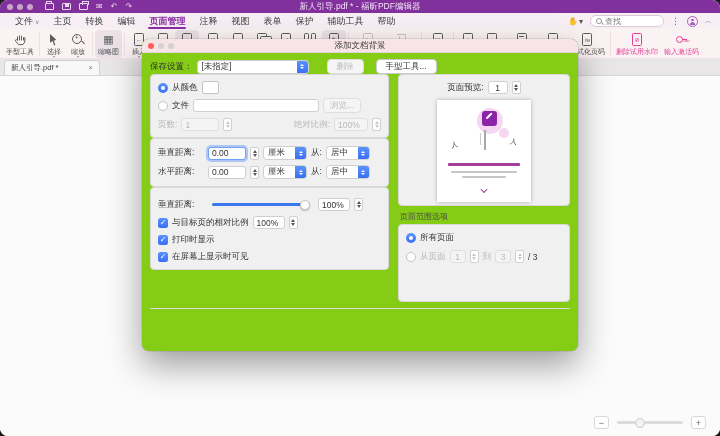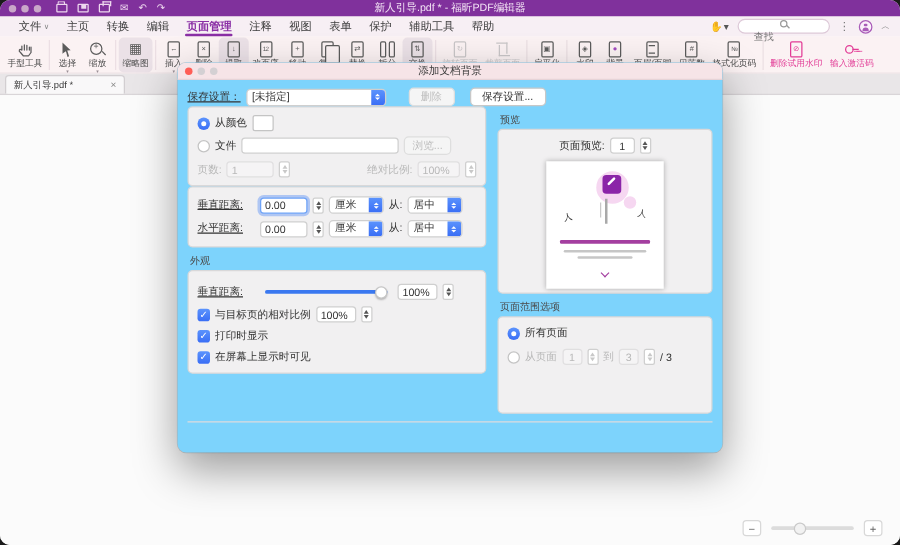--- a/index.html
+++ b/index.html
@@ -22,21 +22,21 @@
 
   
   #menubar { height:16px; background:#f7eff4; display:flex; align-items:center; padding:0 8px; }
   .mitem { font-size:9px; color:#3c3c3c; padding:0 7px; height:16px; display:flex; align-items:center; position:relative; white-space:nowrap; }
   .mitem .mcaret { font-size:6px; color:#888; margin-left:2px; }
   .mitem.active { color:#8a2fa5; font-weight:bold; }
   .mitem.active::after { content:""; position:absolute; left:6px; right:6px; bottom:0; height:2px; background:#8a2fa5; border-radius:1px; }
   #menubar-right { margin-left:auto; display:flex; align-items:center; gap:7px; }
   .mini-hand { font-size:8px; color:#555; display:flex; align-items:center; gap:1px; }
   .searchbox { display:flex; align-items:center; gap:3px; width:74px; height:12px; background:#fff;
-               border:1px solid #ddc9d8; border-radius:7px; padding:0 5px;flex-direction:column; }
+               border:1px solid #ddc9d8; border-radius:7px; padding:0 5px; }
   .mag { position:relative; width:6px; height:6px; flex:0 0 auto; }
   .mag::before { content:""; position:absolute; top:0; left:0; width:4px; height:4px; border:1px solid #999; border-radius:50%; }
   .mag::after { content:""; position:absolute; left:4.5px; top:4.5px; width:3px; height:1px; background:#999; transform:rotate(45deg); }
   .searchbox input { border:none; outline:none; width:48px; font-size:8px; color:#666; background:transparent; font-family:inherit; }
   .kebab { font-size:9px; color:#777; letter-spacing:0; }
   .avatar { width:11px; height:11px; border-radius:50%; border:1px solid #a95cb8; position:relative; background:#fbeffb; }
   .avatar::before { content:""; position:absolute; top:2px; left:3.2px; width:2.6px; height:2.6px; border-radius:50%; background:#a95cb8; }
   .avatar::after { content:""; position:absolute; bottom:1px; left:1.8px; width:5.6px; height:3px; border-radius:3px 3px 0 0; background:#a95cb8; }
   .chev-up { font-size:7px; color:#888; }
 
@@ -89,31 +89,31 @@
   
   #docarea { position:absolute; top:77px; left:0; right:0; bottom:0; background:#fbfbfb; }
   #zoomctl { position:absolute; right:14px; bottom:7px; display:flex; align-items:center; gap:8px; }
   .zbtn { width:15px; height:13px; background:#fff; border:1px solid #d8d8d8; border-radius:3px;
           font-size:9px; color:#666; display:flex; align-items:center; justify-content:center; line-height:0; }
   .ztrack { position:relative; width:66px; height:3px; background:#dcdcdc; border-radius:2px; }
   .zknob { position:absolute; left:18px; top:50%; transform:translateY(-50%); width:10px; height:10px;
            background:#f2f2f2; border:1px solid #c9c9c9; border-radius:50%; }
 
   
-  #dialog { position:absolute; left:142px; top:50px; width:436px; height:312px; background:#7dd3fc;
+  #dialog { position:absolute; left:142px; top:39px; width:436px; height:312px; background:#84cc16;
             border-radius:7px; box-shadow:0 14px 34px rgba(0,0,0,.38), 0 0 0 0.5px rgba(0,0,0,.15); z-index:10; overflow:hidden; }
   #dlg-titlebar { height:14px; background:#f6e4e7; display:flex; align-items:center; position:relative; border-bottom:1px solid #e6d3d7; }
   #dlg-titlebar .tl-dots { margin-left:6px; }
   .dot-red { background:#ff5d56 !important; }
   .dot-gray { background:#d4d0d3 !important; }
   #dlg-title { position:absolute; left:0; right:0; text-align:center; font-size:8.5px; color:#3c3c3c; }
   #dlg-body { padding:6px 8px 0 8px; }
 
   .frow { display:flex; align-items:center; gap:4px; font-size:8.5px; color:#333; }
-  .flabel { white-space:nowrap;text-decoration:underline; }
+  .flabel { white-space:nowrap; }
   .inp { height:13px; background:#fff; border:1px solid #cfcfcf; border-radius:3px; font-size:8.5px;
          padding:0 3px; color:#333; font-family:inherit; outline:none; }
   .inp.dis { background:#f5f4f5; color:#b8b8b8; border-color:#e0dfe0; }
   .inp.foc { border-color:#6ea3f7; box-shadow:0 0 0 2px rgba(77,135,247,.4); }
   .stepper { width:9px; height:13px; background:#fff; border:1px solid #cfcfcf; border-radius:2px;
              display:flex; flex-direction:column; align-items:center; justify-content:center; gap:1px; }
   .stepper i { display:block; width:0; height:0; border-left:2.5px solid transparent; border-right:2.5px solid transparent; }
   .stepper .up { border-bottom:3px solid #555; }
   .stepper .dn { border-top:3px solid #555; }
   .stepper.dis .up { border-bottom-color:#c8c8c8; }
@@ -435,21 +435,21 @@
         <span class="mselect" style="width:112px">
           <span class="mval">[未指定]</span>
           <span class="cap">
               <i class="up"></i>
               <i class="dn"></i>
             </span>
         </span>
         <span style="width:10px"></span>
         <button class="btn dis">删除</button>
         <span style="width:4px"></span>
-        <button class="btn">保存设置...</button>
+        <button class="btn">手型工具...</button>
       </div>
 
       <div id="dlg-cols">
 
         <div id="col-left">
           <div class="gbox">
             <div class="frow" style="margin:1px 0 4px 0">
               <span class="radio sel"></span>
               <span>从颜色</span>
               <span class="swatch"></span>
@@ -519,21 +519,20 @@
               <span class="mselect" style="width:44px">
                 <span class="mval">居中</span>
                 <span class="cap">
                     <i class="up"></i>
                     <i class="dn"></i>
                   </span>
               </span>
             </div>
           </div>
 
-          <div class="dlg-sec-label">外观</div>
           <div class="gbox">
             <div class="frow" style="margin:5px 0">
               <span class="flabel" style="width:46px">垂直距离:</span>
               <span class="slider">
                   <span class="sknob"></span>
                 </span>
               <input class="inp" style="width: 32px;" value="100%">
               <span class="stepper">
                   <i class="up"></i>
                   <i class="dn"></i>
@@ -553,21 +552,20 @@
               <span>打印时显示</span>
             </div>
             <div class="frow" style="margin:5px 0 1px 0">
               <span class="check">✓</span>
               <span>在屏幕上显示时可见</span>
             </div>
           </div>
         </div>
 
         <div id="col-right">
-          <div class="dlg-sec-label">预览</div>
           <div class="gbox" style="height:132px">
             <div class="frow" style="justify-content:center; margin-top:1px">
               <span>页面预览:</span>
               <input class="inp" style="width: 20px; text-align: center;" value="1">
               <span class="stepper">
                   <i class="up"></i>
                   <i class="dn"></i>
                 </span>
             </div>
             <div id="thumb">

